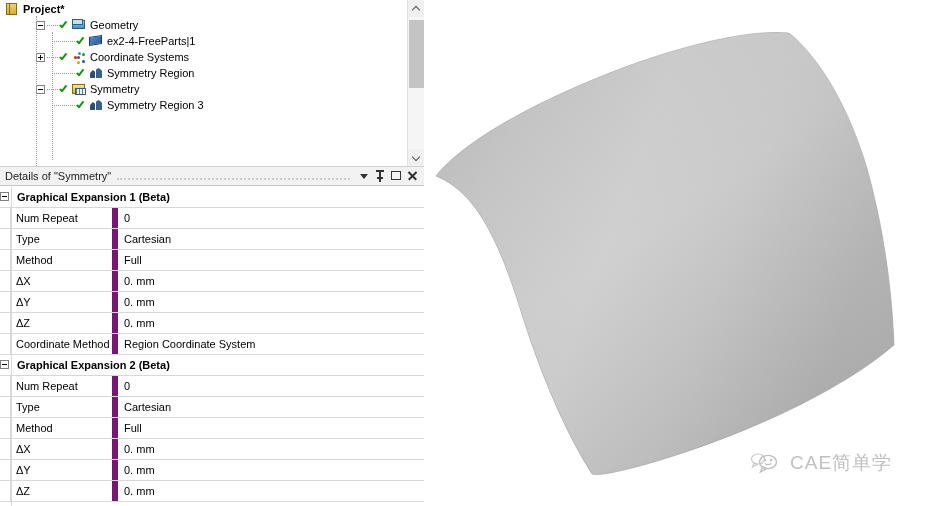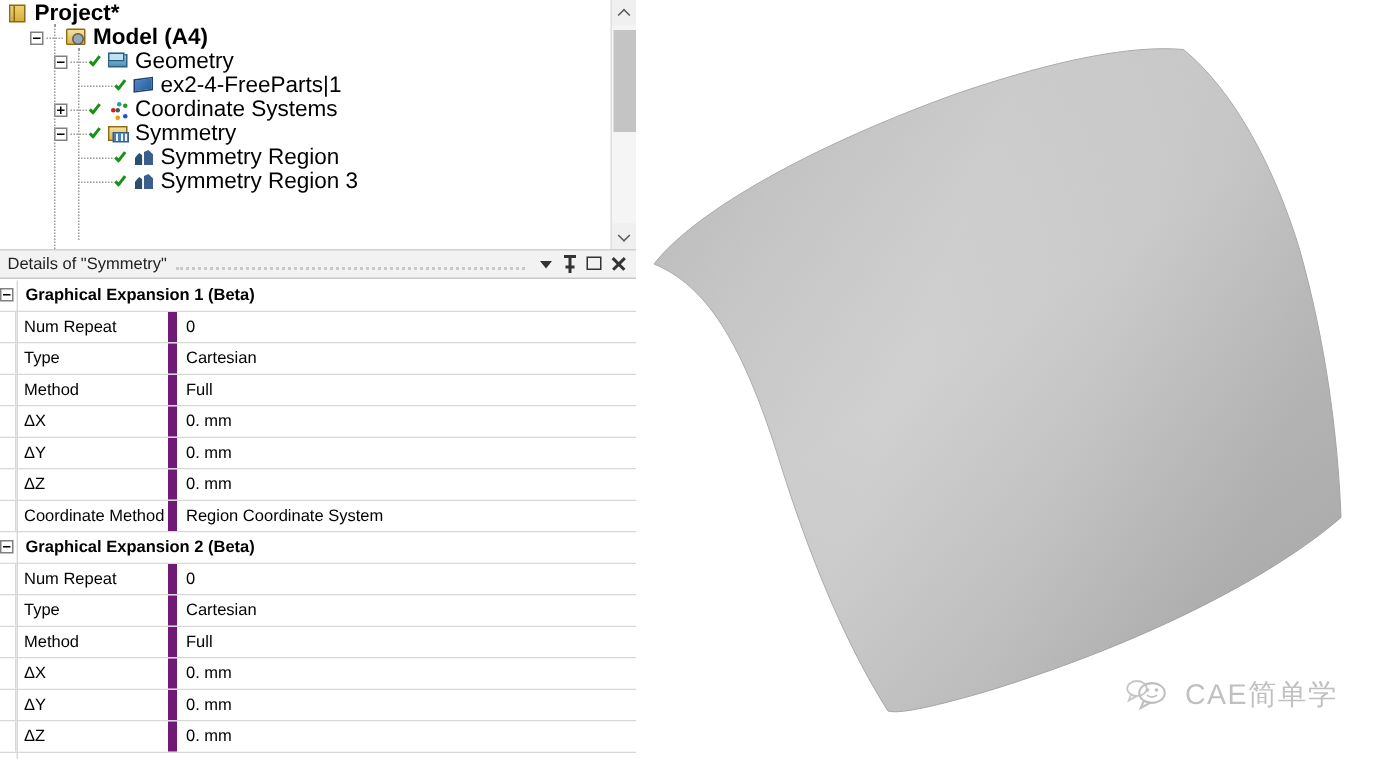--- a/index.html
+++ b/index.html
@@ -81,21 +81,21 @@
     content:""; position:absolute; left:1px; top:5px;
     width:4px; height:1.6px; background:#1a8f1a;
     transform: rotate(45deg); transform-origin: left center;
   }
   .check::after {
     content:""; position:absolute; left:3.4px; top:7px;
     width:7px; height:1.6px; background:#1a8f1a;
     transform: rotate(-52deg); transform-origin: left center;
   }
   .ticon { flex:0 0 auto; width:16px; height:14px; position:relative; margin-right:3px; }
-  .tlabel { flex:0 0 auto; font-size:15px; color:#000; }
+  .tlabel { flex:0 0 auto; font-size:11px; color:#000; }
   .tlabel.bold { font-weight: bold; }
 
   
   .ic-project {
     position:absolute; left:2px; top:1px; width:11px; height:12px;
     background: linear-gradient(180deg,#f0d070,#d8ae3c);
     border:1px solid #8a6a14;
   }
   .ic-project::after {
     content:""; position:absolute; left:2px; top:0; width:1px; height:10px;
@@ -313,29 +313,20 @@
     <div id="tree-panel">
       <div id="tree-scroll-area">
           <div class="tree-row">
             <span class="indent" style="width: 4px;"></span>
             <span class="ticon">
               <span class="ic-project"></span>
             </span>
             <span class="tlabel bold">Project*</span>
           </div>
           <div class="tree-row">
-            <span class="indent" style="width: 20px;"></span>
-            <span class="expander"></span>
-            <span class="dots"></span>
-            <span class="ticon">
-              <span class="ic-model"></span>
-            </span>
-            <span class="tlabel bold">Model (A4)</span>
-          </div>
-          <div class="tree-row">
             <span class="indent" style="width: 36px;"></span>
             <span class="expander"></span>
             <span class="dots"></span>
             <span class="check"></span>
             <span class="ticon">
               <span class="ic-geometry"></span>
             </span>
             <span class="tlabel">Geometry</span>
           </div>
           <div class="tree-row">
@@ -358,40 +349,40 @@
                 <span style="background: rgb(26, 160, 26); left: 10px; top: 2px; width: 3px; height: 3px;"></span>
                 <span style="background: rgb(32, 80, 208); left: 10px; top: 9px; width: 3px; height: 3px;"></span>
                 <span style="background: rgb(224, 160, 0); left: 5px; top: 10px; width: 3px; height: 3px;"></span>
                 <span style="background: rgb(32, 160, 160); left: 6px; top: 1px; width: 3px; height: 3px;"></span>
                 <span style="left: 5px; top: 5px; width: 3px; height: 3px; background: rgb(85, 85, 85);"></span>
               </span>
             </span>
             <span class="tlabel">Coordinate Systems</span>
           </div>
           <div class="tree-row">
+            <span class="indent" style="width: 52px;"></span>
+            <span class="dots" style="width: 23px;"></span>
+            <span class="check"></span>
+            <span class="ticon">
+              <span class="ic-symregion">
+                <span class="b1"></span>
+                <span class="b2"></span>
+              </span>
+            </span>
+            <span class="tlabel">Symmetry Region</span>
+          </div>
+          <div class="tree-row">
             <span class="indent" style="width: 36px;"></span>
             <span class="expander"></span>
             <span class="dots"></span>
             <span class="check"></span>
             <span class="ticon">
               <span class="ic-symmetry"></span>
             </span>
             <span class="tlabel">Symmetry</span>
-          </div>
-          <div class="tree-row">
-            <span class="indent" style="width: 52px;"></span>
-            <span class="dots" style="width: 23px;"></span>
-            <span class="check"></span>
-            <span class="ticon">
-              <span class="ic-symregion">
-                <span class="b1"></span>
-                <span class="b2"></span>
-              </span>
-            </span>
-            <span class="tlabel">Symmetry Region</span>
           </div>
           <div class="tree-row">
             <span class="indent" style="width: 52px;"></span>
             <span class="dots" style="width: 23px;"></span>
             <span class="check"></span>
             <span class="ticon">
               <span class="ic-symregion">
                 <span class="b1"></span>
                 <span class="b2"></span>
               </span>

